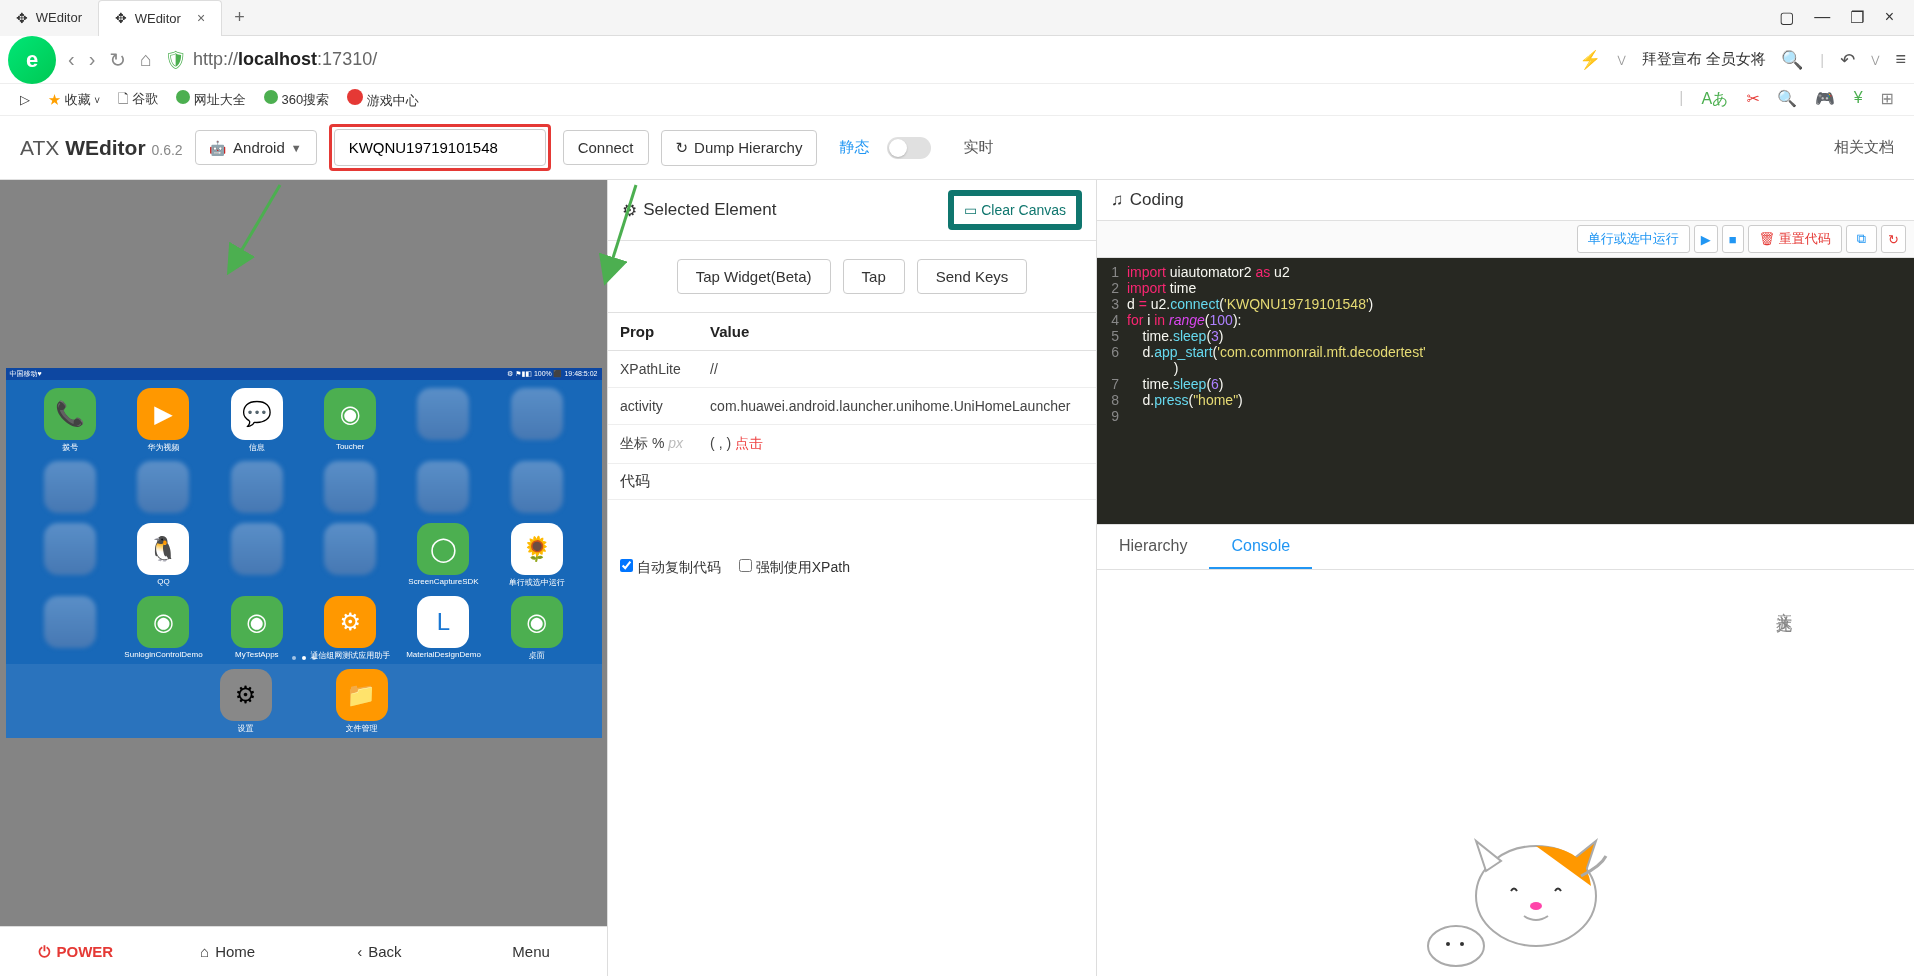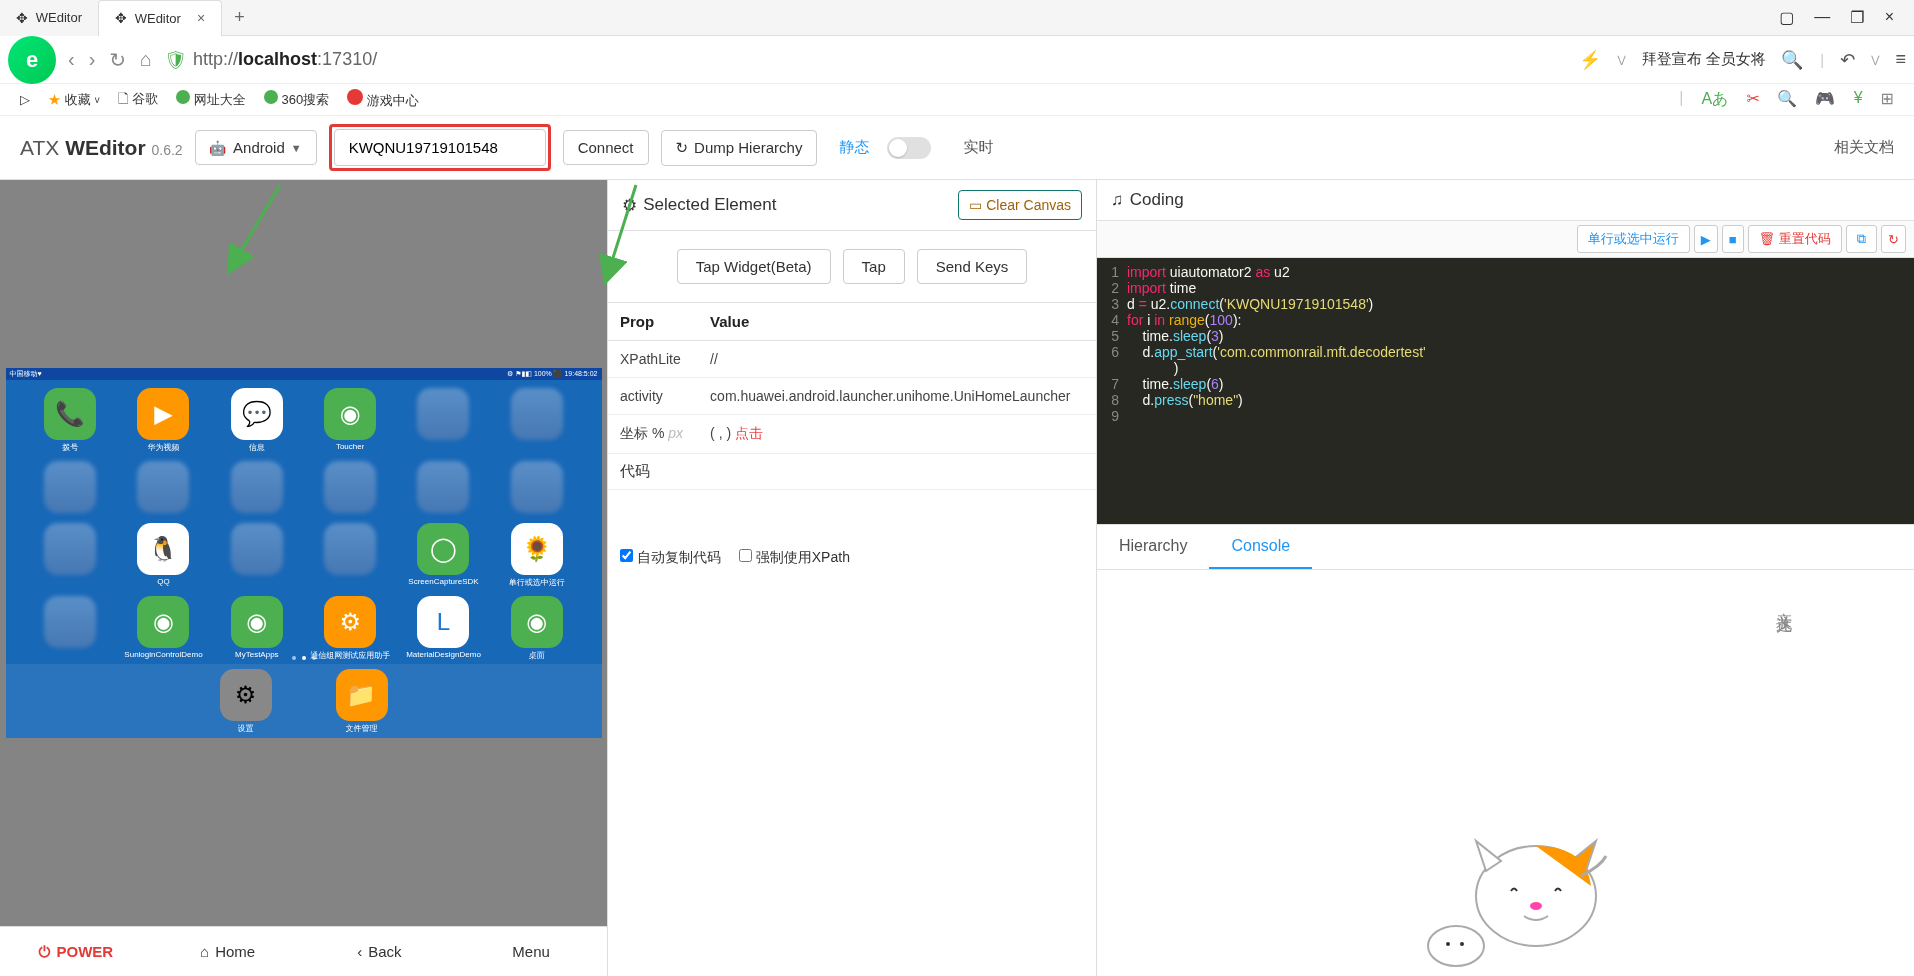--- a/index.html
+++ b/index.html
@@ -76,21 +76,21 @@
 .phone-btn { flex: 1; display: flex; align-items: center; justify-content: center; gap: 6px; font-size: 15px; color: #333; cursor: pointer; }
 .phone-btn.power { color: #e53935; font-weight: bold; }
 
 
 .arrow { position: absolute; pointer-events: none; }
 
 
 .mid-panel { width: 490px; border-left: 1px solid #ddd; border-right: 1px solid #ddd; display: flex; flex-direction: column; }
 .mid-header { display: flex; align-items: center; justify-content: space-between; padding: 10px 14px; border-bottom: 1px solid #e0e0e0; }
 .mid-header .h-title { font-size: 17px; color: #333; display: flex; align-items: center; gap: 6px; }
-.clear-btn { border: 1px solid #0f766e; background: #fff; padding: 6px 10px; border-radius: 4px; font-size: 14px; color: #a16207; cursor: pointer; }
+.clear-btn { border: 6px solid #0f766e; background: #fff; padding: 6px 10px; border-radius: 4px; font-size: 14px; color: #0f766e; cursor: pointer; }
 .action-btns { display: flex; gap: 12px; justify-content: center; padding: 18px; }
 .action-btns .btn { padding: 8px 18px; }
 .prop-table { width: 100%; border-collapse: collapse; }
 .prop-table th { text-align: left; padding: 10px 12px; border-top: 1px solid #e0e0e0; border-bottom: 1px solid #e0e0e0; font-size: 15px; font-weight: bold; color: #222; }
 .prop-table td { padding: 10px 12px; border-bottom: 1px solid #eee; font-size: 14px; color: #444; vertical-align: top; }
 .prop-table .px { color: #bbb; font-style: italic; }
 .prop-table .link { color: #ef4444; cursor: pointer; }
 .code-label { padding: 8px 12px; font-size: 15px; color: #333; }
 .checks { padding: 10px 12px; display: flex; gap: 18px; align-items: center; font-size: 14px; color: #333; }
 
@@ -106,21 +106,21 @@
 .tb-btn.refresh { color: #e53935; padding: 4px 6px; }
 .code-editor { background: #272822; color: #f8f8f2; font-family: Consolas, monospace; font-size: 14px; padding: 6px 0; height: 266px; overflow: hidden; }
 .code-line { display: flex; }
 .gutter { width: 30px; text-align: right; padding-right: 8px; color: #888; user-select: none; }
 .code { white-space: pre; }
 .kw { color: #f92672; }
 .fn { color: #66d9ef; }
 .str { color: #e6db74; }
 .num { color: #ae81ff; }
 .op { color: #f92672; }
-.builtin { color: #eab308; }
+.builtin { color: #d946ef; font-style: italic; }
 
 .bottom-tabs { display: flex; border-top: 1px solid #e0e0e0; border-bottom: 1px solid #e0e0e0; }
 .bottom-tab { padding: 12px 22px; font-size: 16px; color: #555; cursor: pointer; }
 .bottom-tab.active { color: #2196f3; border-bottom: 2px solid #2196f3; }
 .cat-area { flex: 1; background: #fff; position: relative; display: flex; align-items: flex-end; justify-content: center; }
 .cat-text { position: absolute; right: 120px; top: 30px; color: #888; font-size: 16px; writing-mode: vertical-rl; letter-spacing: 2px; }
 .cat-svg { width: 220px; height: 160px; }
 </style>
 </head>
 <body>

